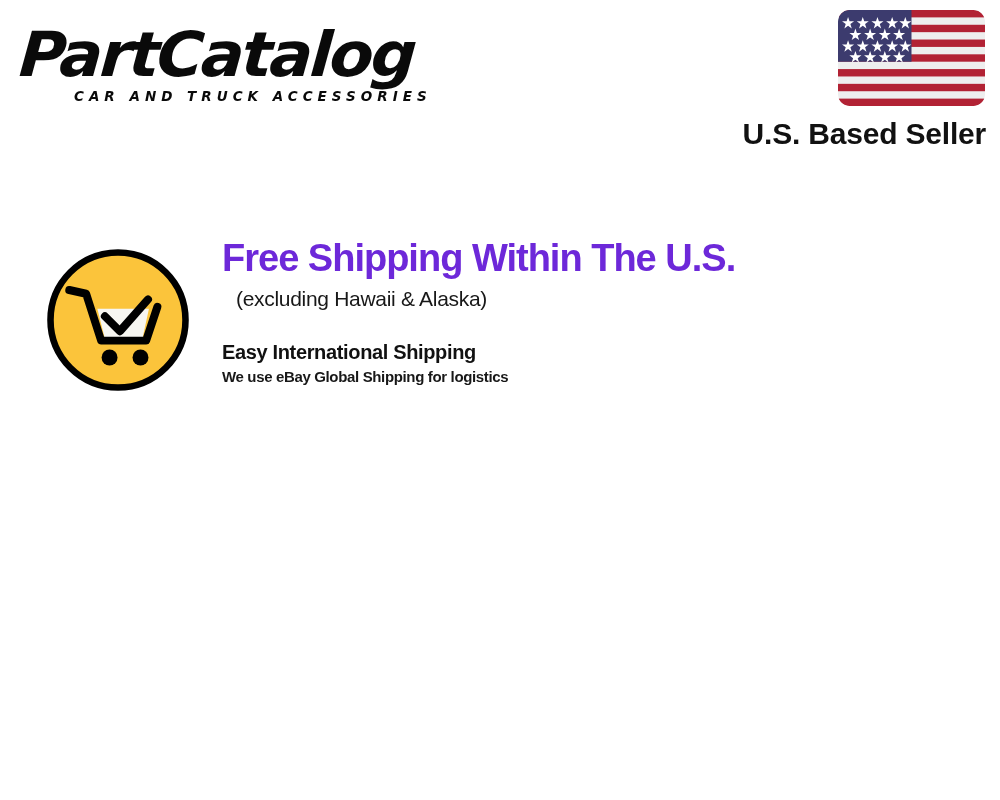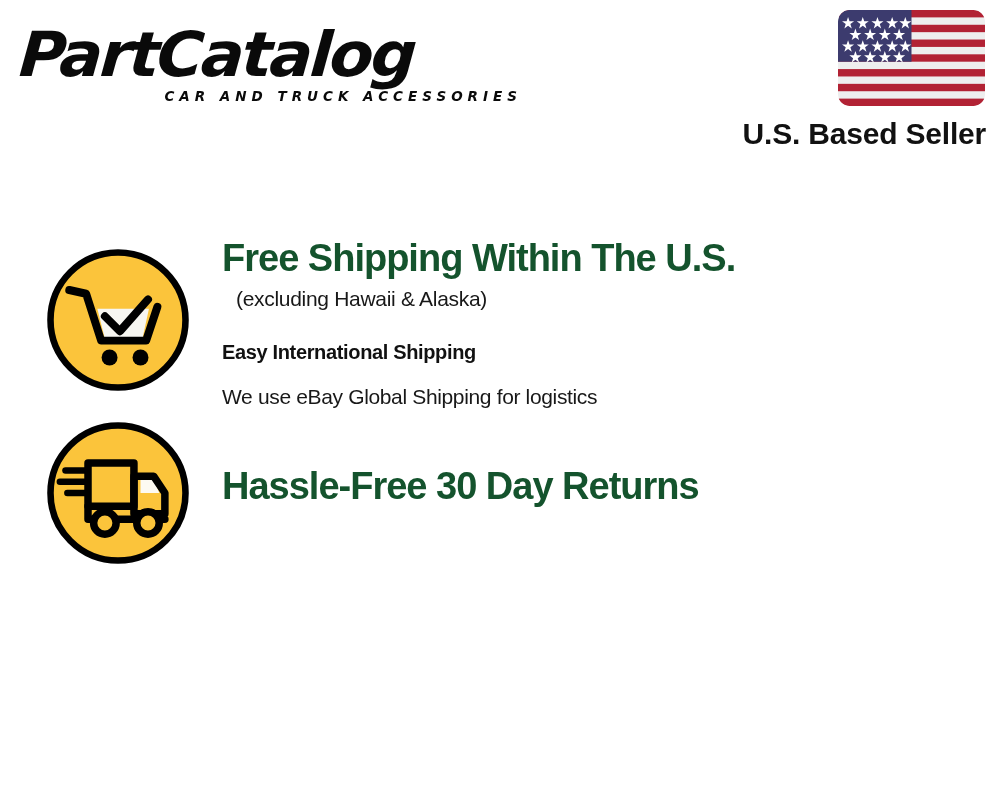--- a/index.html
+++ b/index.html
@@ -43,21 +43,20 @@
   .brand-tagline {
     font-family: "DejaVu Sans", sans-serif;
     font-size: 13.5px;
     font-weight: bold;
     font-style: italic;
     letter-spacing: 5.0px;
     color: #0a0a0a;
     margin-top: 2px;
     margin-left: 52px;
     white-space: nowrap;
-    text-align: right;
   }
 
   
   .flag-wrap {
     position: absolute;
     left: 838px;
     top: 10px;
     width: 147px;
     height: 96px;
   }
@@ -105,21 +104,21 @@
   .feature-text {
     position: absolute;
     left: 222px;
     top: 0;
     right: 10px;
   }
   .feature-title {
     font-family: "Liberation Sans", "DejaVu Sans", sans-serif;
     font-size: 38px;
     font-weight: bold;
-    color: #14532d;
+    color: #6d28d9;
     letter-spacing: -1.0px;
     line-height: 1.08;
     white-space: nowrap;
   }
   .feature-sub {
     font-family: "Liberation Sans", sans-serif;
     font-size: 21px;
     font-weight: 400;
     color: #181818;
     letter-spacing: -0.3px;
@@ -133,26 +132,26 @@
     font-size: 20px;
     font-weight: bold;
     color: #111111;
     letter-spacing: -0.35px;
     line-height: 1.3;
     margin-top: 26px;
     white-space: nowrap;
   }
   .feature-sub-light {
     font-family: "Liberation Sans", sans-serif;
-    font-size: 21px;
-    font-weight: 400;
+    font-size: 15px;
+    font-weight: 700;
     color: #181818;
     letter-spacing: -0.35px;
     line-height: 1.3;
-    margin-top: 18px;
+    margin-top: 2px;
     white-space: nowrap;
   }
 
   
   .row-centered .feature-text {
     top: 55px;
   }
 </style>
 </head>
 <body>
@@ -232,41 +231,16 @@
         </svg>
       </div>
       <div class="feature-text">
         <div class="feature-title">Free Shipping Within The U.S.</div>
         <div class="feature-sub">(excluding Hawaii &amp; Alaska)</div>
         <div class="feature-sub-strong">Easy International Shipping</div>
         <div class="feature-sub-light">We use eBay Global Shipping for logistics</div>
       </div>
     </div>
 
-    <div class="feature-row row-centered">
-      <div class="badge">
-        <svg viewBox="0 0 160 160">
-          <circle cx="80" cy="80" r="72" fill="#fbc43b" stroke="#000000" stroke-width="7"></circle>
-
-          <path d="M104 64 L118 64 L124 80 L104 80 Z" fill="#fdfaf2"></path>
-
-          <path d="M48 48 L97 48 L97 94 L48 94 Z" fill="none" stroke="#000000" stroke-width="8" stroke-linejoin="round"></path>
-
-          <path d="M97 62 L118 62 L130 80 L130 102 L97 102 Z" fill="none" stroke="#000000" stroke-width="8" stroke-linejoin="round"></path>
-
-          <path d="M48 94 L48 108 L130 108" fill="none" stroke="#000000" stroke-width="8" stroke-linecap="round" stroke-linejoin="round"></path>
-
-          <circle cx="66" cy="112" r="12" fill="#fbc43b" stroke="#000000" stroke-width="8"></circle>
-          <circle cx="112" cy="112" r="12" fill="#fbc43b" stroke="#000000" stroke-width="8"></circle>
-
-          <line x1="24" y1="56" x2="47" y2="56" stroke="#000000" stroke-width="7" stroke-linecap="round"></line>
-          <line x1="18" y1="68" x2="47" y2="68" stroke="#000000" stroke-width="7" stroke-linecap="round"></line>
-          <line x1="26" y1="80" x2="47" y2="80" stroke="#000000" stroke-width="7" stroke-linecap="round"></line>
-        </svg>
-      </div>
-      <div class="feature-text">
-        <div class="feature-title">Hassle-Free 30 Day Returns</div>
-      </div>
-    </div>
 
 
   </div>
 </div>
 
 </body></html>

